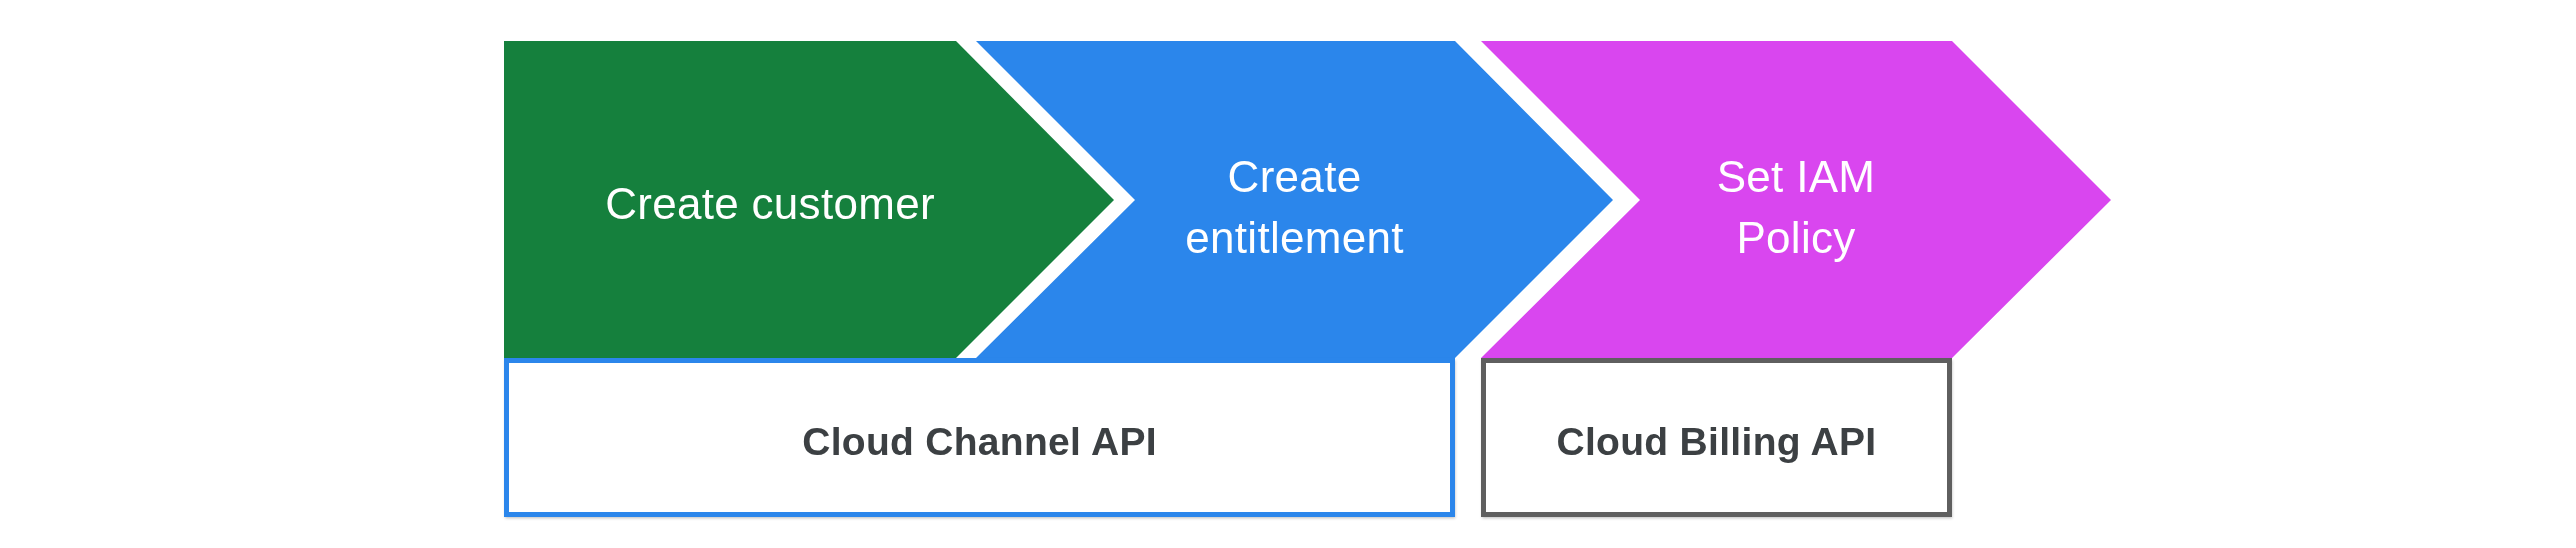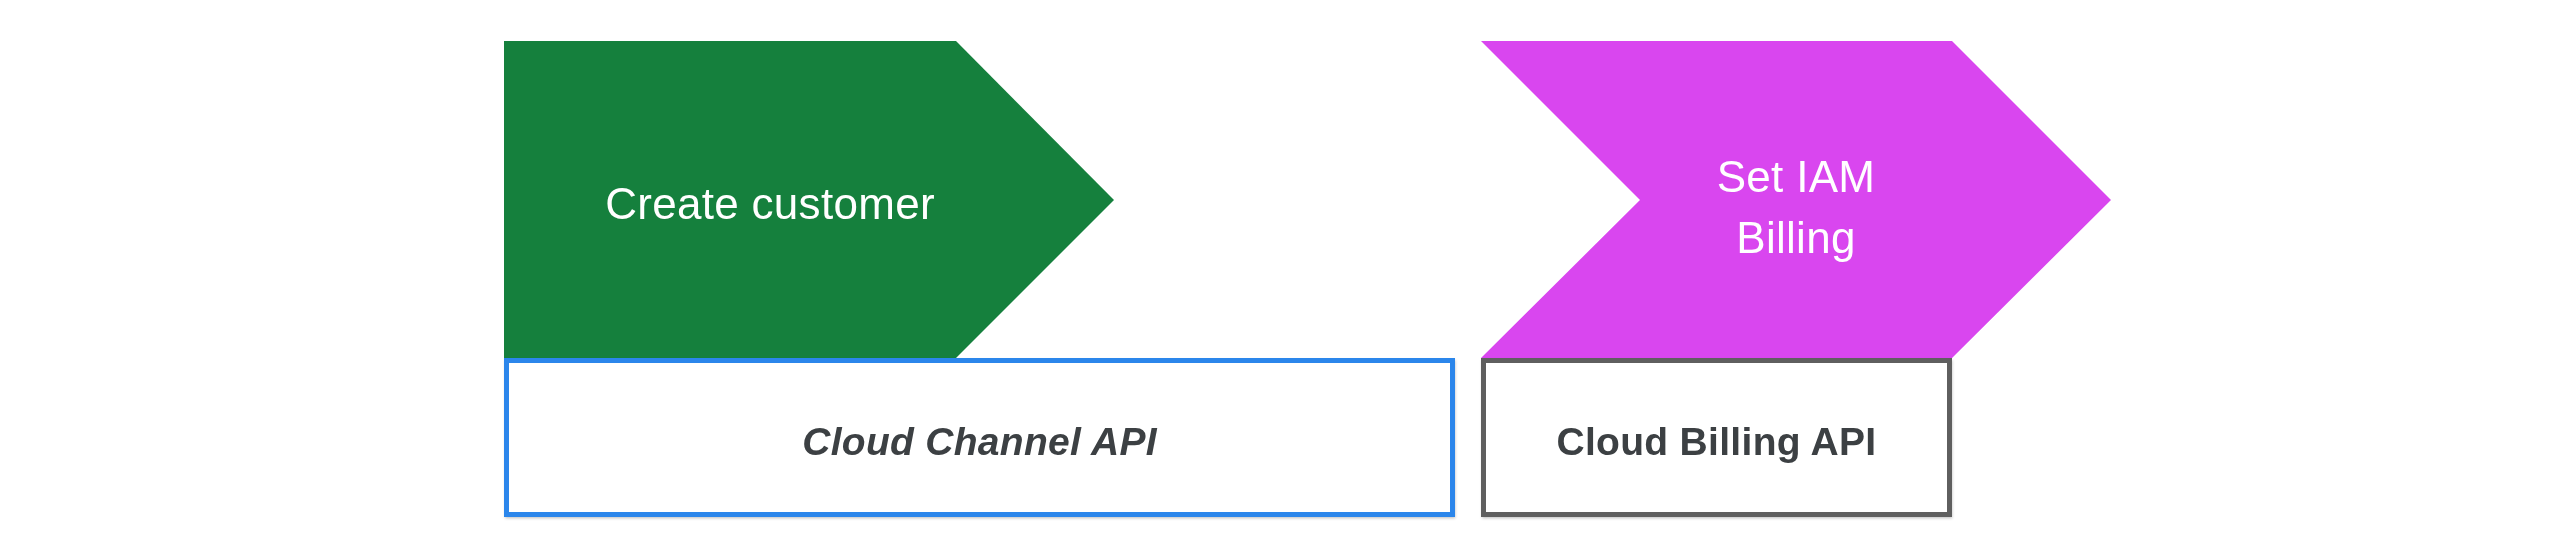--- a/index.html
+++ b/index.html
@@ -65,39 +65,45 @@
     justify-content: center;
     box-shadow: 1.4px 2.1px 2.8px rgba(0,0,0,0.25);
   }
   .api-label {
     font-size: 39px;
     font-weight: 700;
     letter-spacing: 0.3px;
     text-align: center;
     padding-top: 9.7px;
   }
-  #api-box-channel { left: 504px;  width: 951px; font-style: italic; }
+  #api-box-channel { left: 504px;  width: 951px; }
   #api-box-billing { left: 1481px; width: 471px;  }
 </style>
 </head>
 <body>
 
 <div id="canvas">
 
   <div id="step-1" class="step" style="background: #15803d;">
     <div class="step-label">
       <span>Create customer</span>
     </div>
   </div>
 
+  <div id="step-2" class="step" style="background: rgb(43, 134, 235);">
+    <div class="step-label">
+      <span>Create</span>
+      <span>entitlement</span>
+    </div>
+  </div>
 
   <div id="step-3" class="step" style="background: #d946ef;">
     <div class="step-label">
       <span>Set IAM</span>
-      <span>Billing</span>
+      <span>Policy</span>
     </div>
   </div>
 
   <div id="api-box-channel" class="api-box" style="border-color: rgb(43, 134, 235);">
     <div class="api-label" style="color: rgb(60, 64, 67);">Cloud Channel API</div>
   </div>
 
   <div id="api-box-billing" class="api-box" style="border-color: rgb(95, 95, 95);">
     <div class="api-label" style="color: rgb(60, 64, 67);">Cloud Billing API</div>
   </div>

